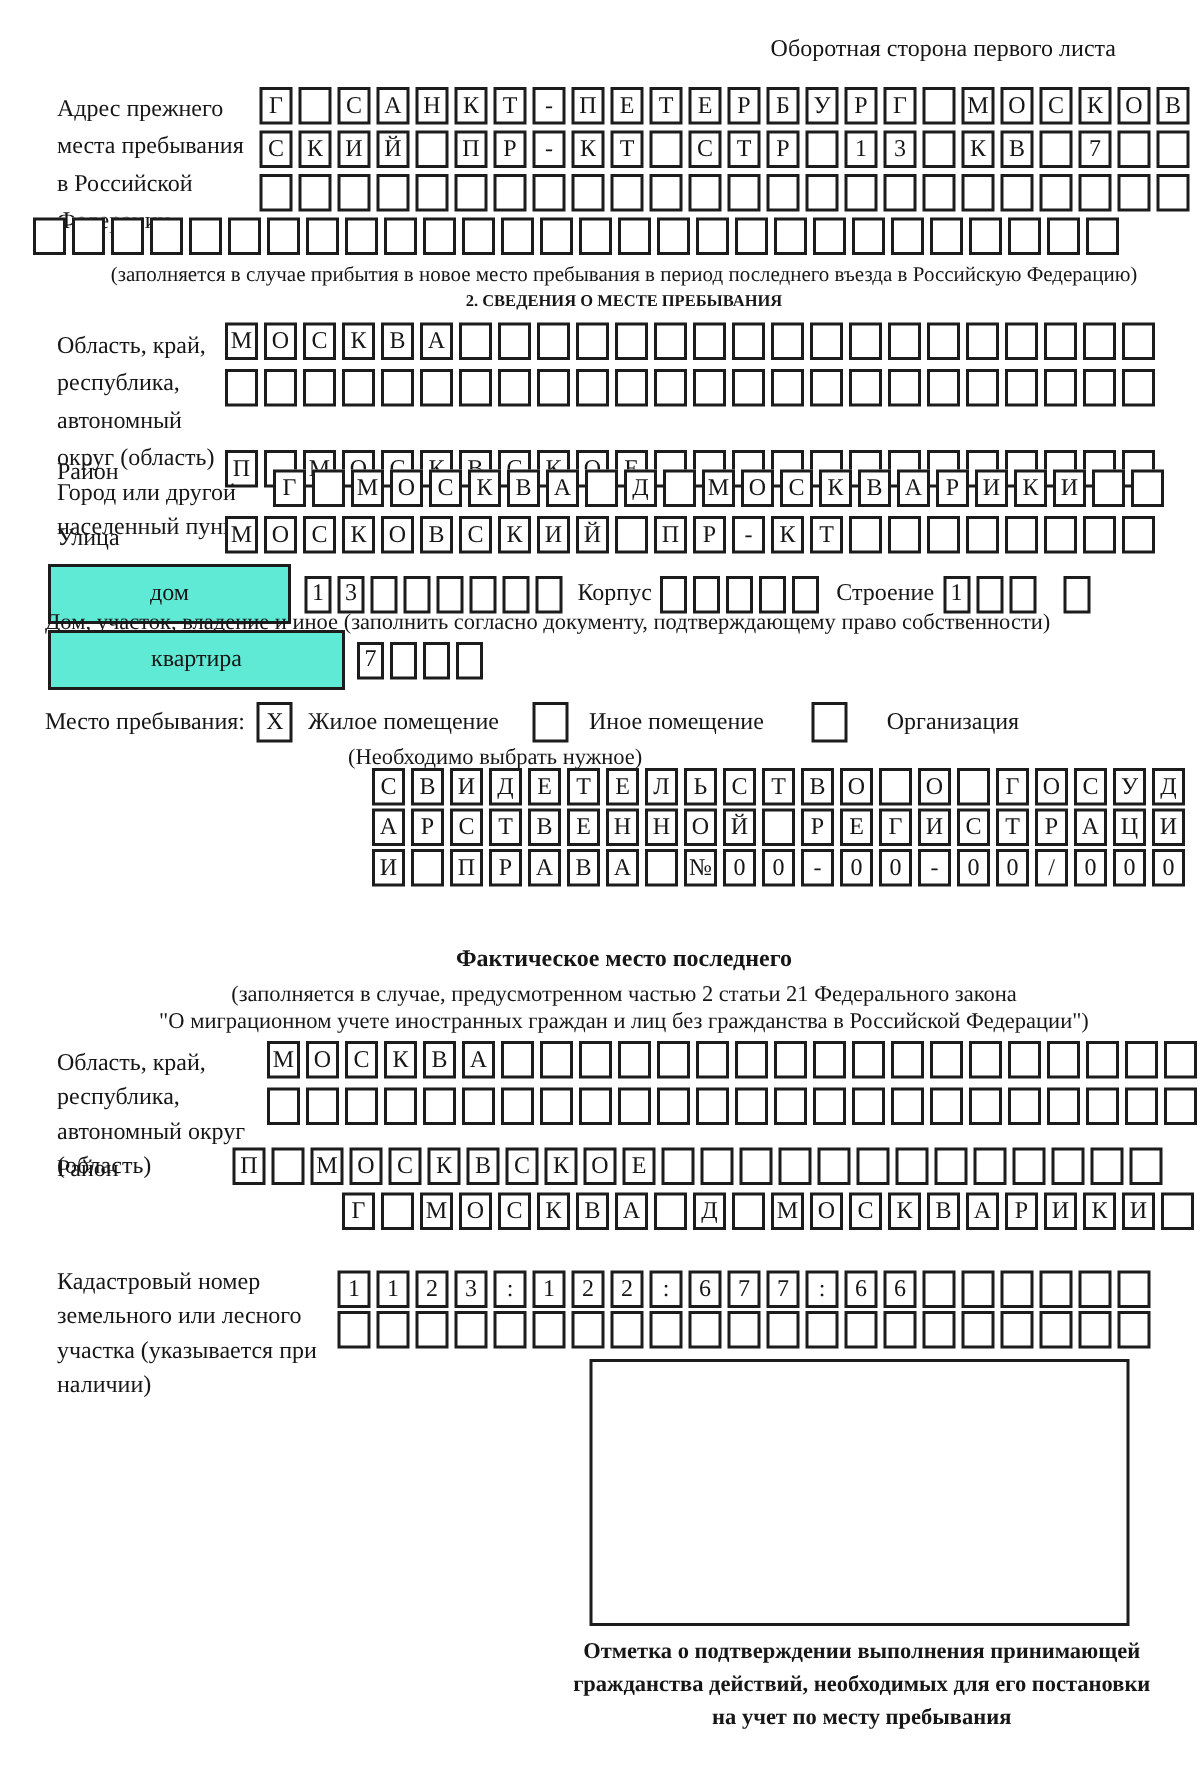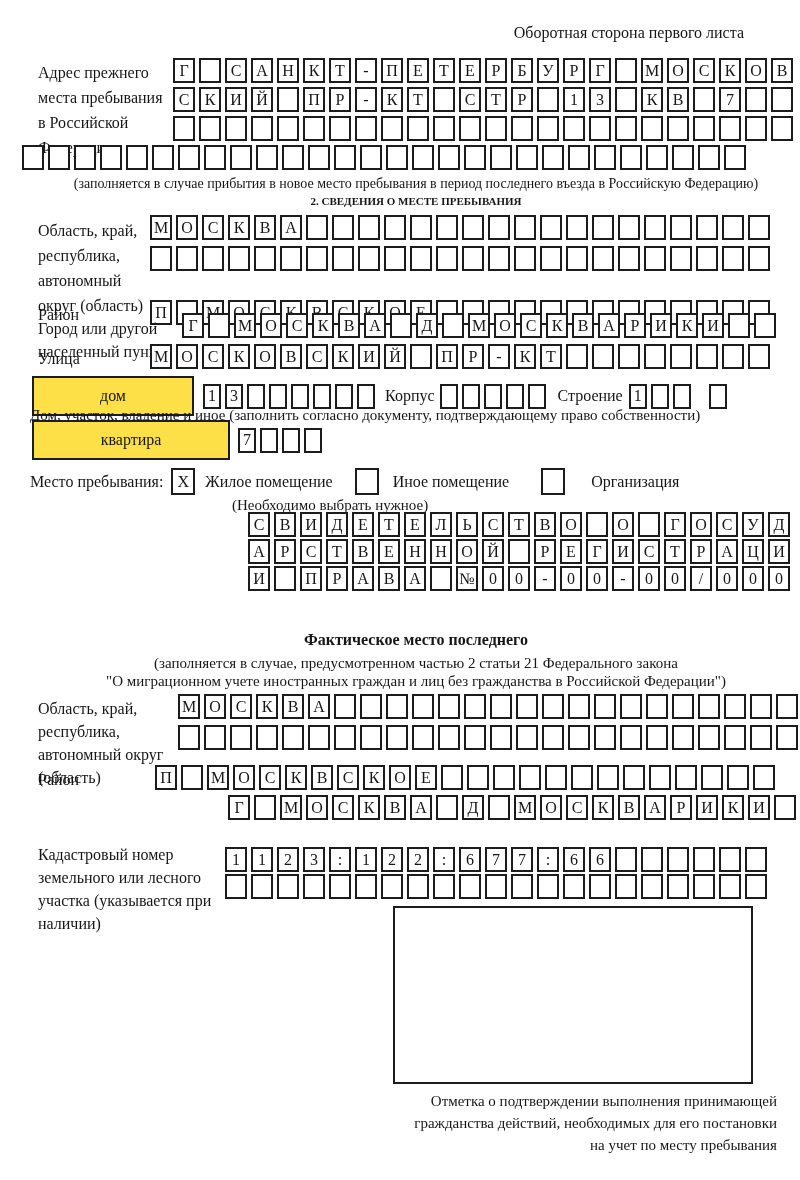--- a/index.html
+++ b/index.html
@@ -29,37 +29,37 @@
     width:22px;height:25px;margin-right:4px;
     border:2px solid #1c1c1c;
     display:flex;align-items:center;justify-content:center;
     font-size:16px;line-height:1;background:#fff;
   }
   .small .cell{width:18px;height:25px;}
 
   .widebox{
     box-sizing:border-box;border:2px solid #1c1c1c;height:40px;
     display:flex;align-items:center;justify-content:center;
-    font-size:16px;background:#fde047;flex:0 0 auto;
+    font-size:16px;background:#5eead4;flex:0 0 auto;
   }
 
   .hrow{position:absolute;display:flex;align-items:center;}
   .inline-lbl{font-size:16px;white-space:nowrap;}
 
   .checkbox{
     box-sizing:border-box;width:24px;height:27px;border:2px solid #1c1c1c;
     display:inline-flex;align-items:center;justify-content:center;
     font-size:16px;flex:0 0 auto;background:#fff;
   }
 
   .stamp-box{
     position:absolute;box-sizing:border-box;
     border:2px solid #1c1c1c;background:#fff;
   }
-  .stamp-caption{position:absolute;text-align:right;font-size:15px;line-height:22px;}
+  .stamp-caption{position:absolute;text-align:center;font-size:15px;line-height:22px;font-weight:bold;}
 </style>
 </head>
 <body>
 
 <div class="page">
 
   <div class="corner-note">Оборотная сторона первого листа</div>
 
   <div class="lbl" style="left:38px;top:60px;width:132px;">Адрес прежнего места пребывания в Российской Федерации</div>
   <div class="cellrow" style="left:173px;top:58px;">

